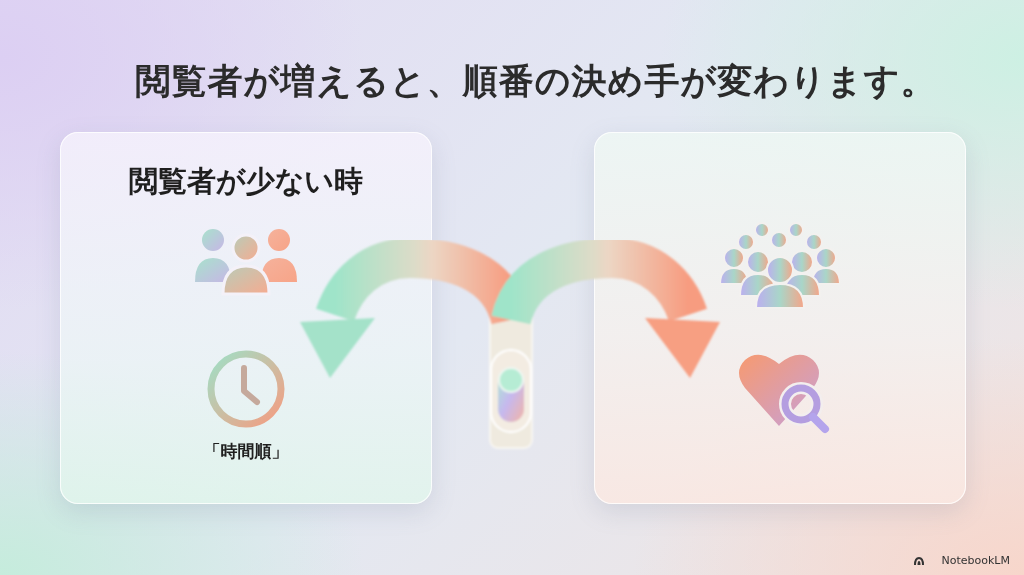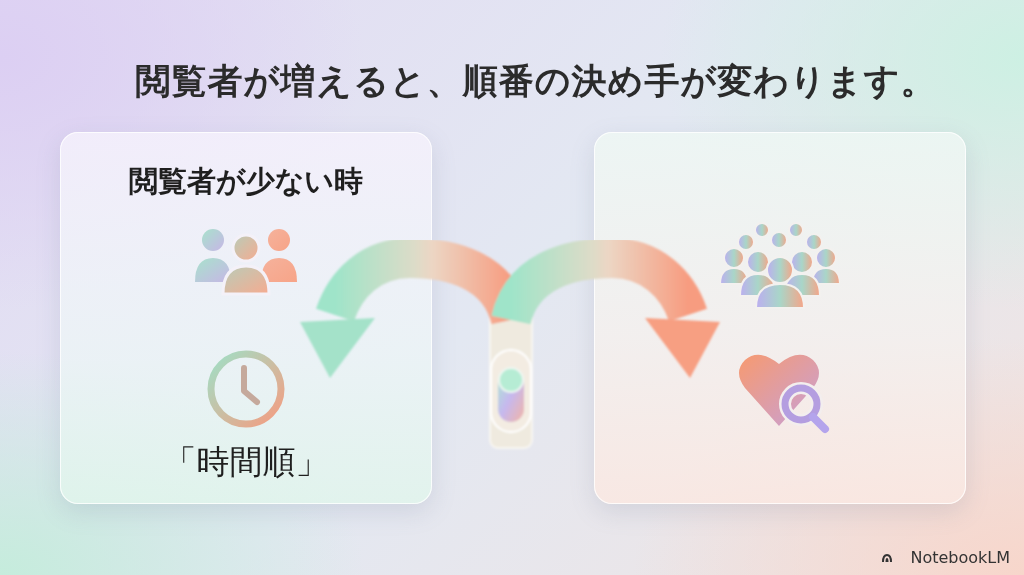--- a/index.html
+++ b/index.html
@@ -25,25 +25,25 @@
   .card.left { left:60px; }
   .card.right { left:594px; background: linear-gradient(180deg, rgba(238,247,244,0.88) 0%, rgba(244,240,238,0.88) 55%, rgba(250,232,226,0.88) 100%); }
   .card-title {
     position:absolute; left:0; right:0; top:30px; text-align:center;
     font-size:29px; font-weight:bold; color:#1f1f1f;
   }
   .icon-people { position:absolute; left:50%; transform:translateX(-50%); top:92px; }
   .icon-bottom { position:absolute; left:50%; transform:translateX(-50%); top:214px; }
   .card-label {
     position:absolute; left:0; right:0; top:308px; text-align:center;
-    font-size:33px; font-weight:normal; color:#1f1f1f;
+    font-size:17px; font-weight:bold; color:#1f1f1f;
   }
   .arrows { position:absolute; left:290px; top:240px; }
   .brand {
-    position:absolute; right:14px; bottom:8px; font-size:16px; color:#333;
+    position:absolute; right:14px; bottom:8px; font-size:11px; color:#333;
     display:flex; align-items:center; gap:17px;
   }
 </style>
 </head>
 <body>
 
 <div class="title">閲覧者が増えると、順番の決め手が変わります。</div>
 
 <div class="card left">
   <div class="card-title">閲覧者が少ない時</div>

